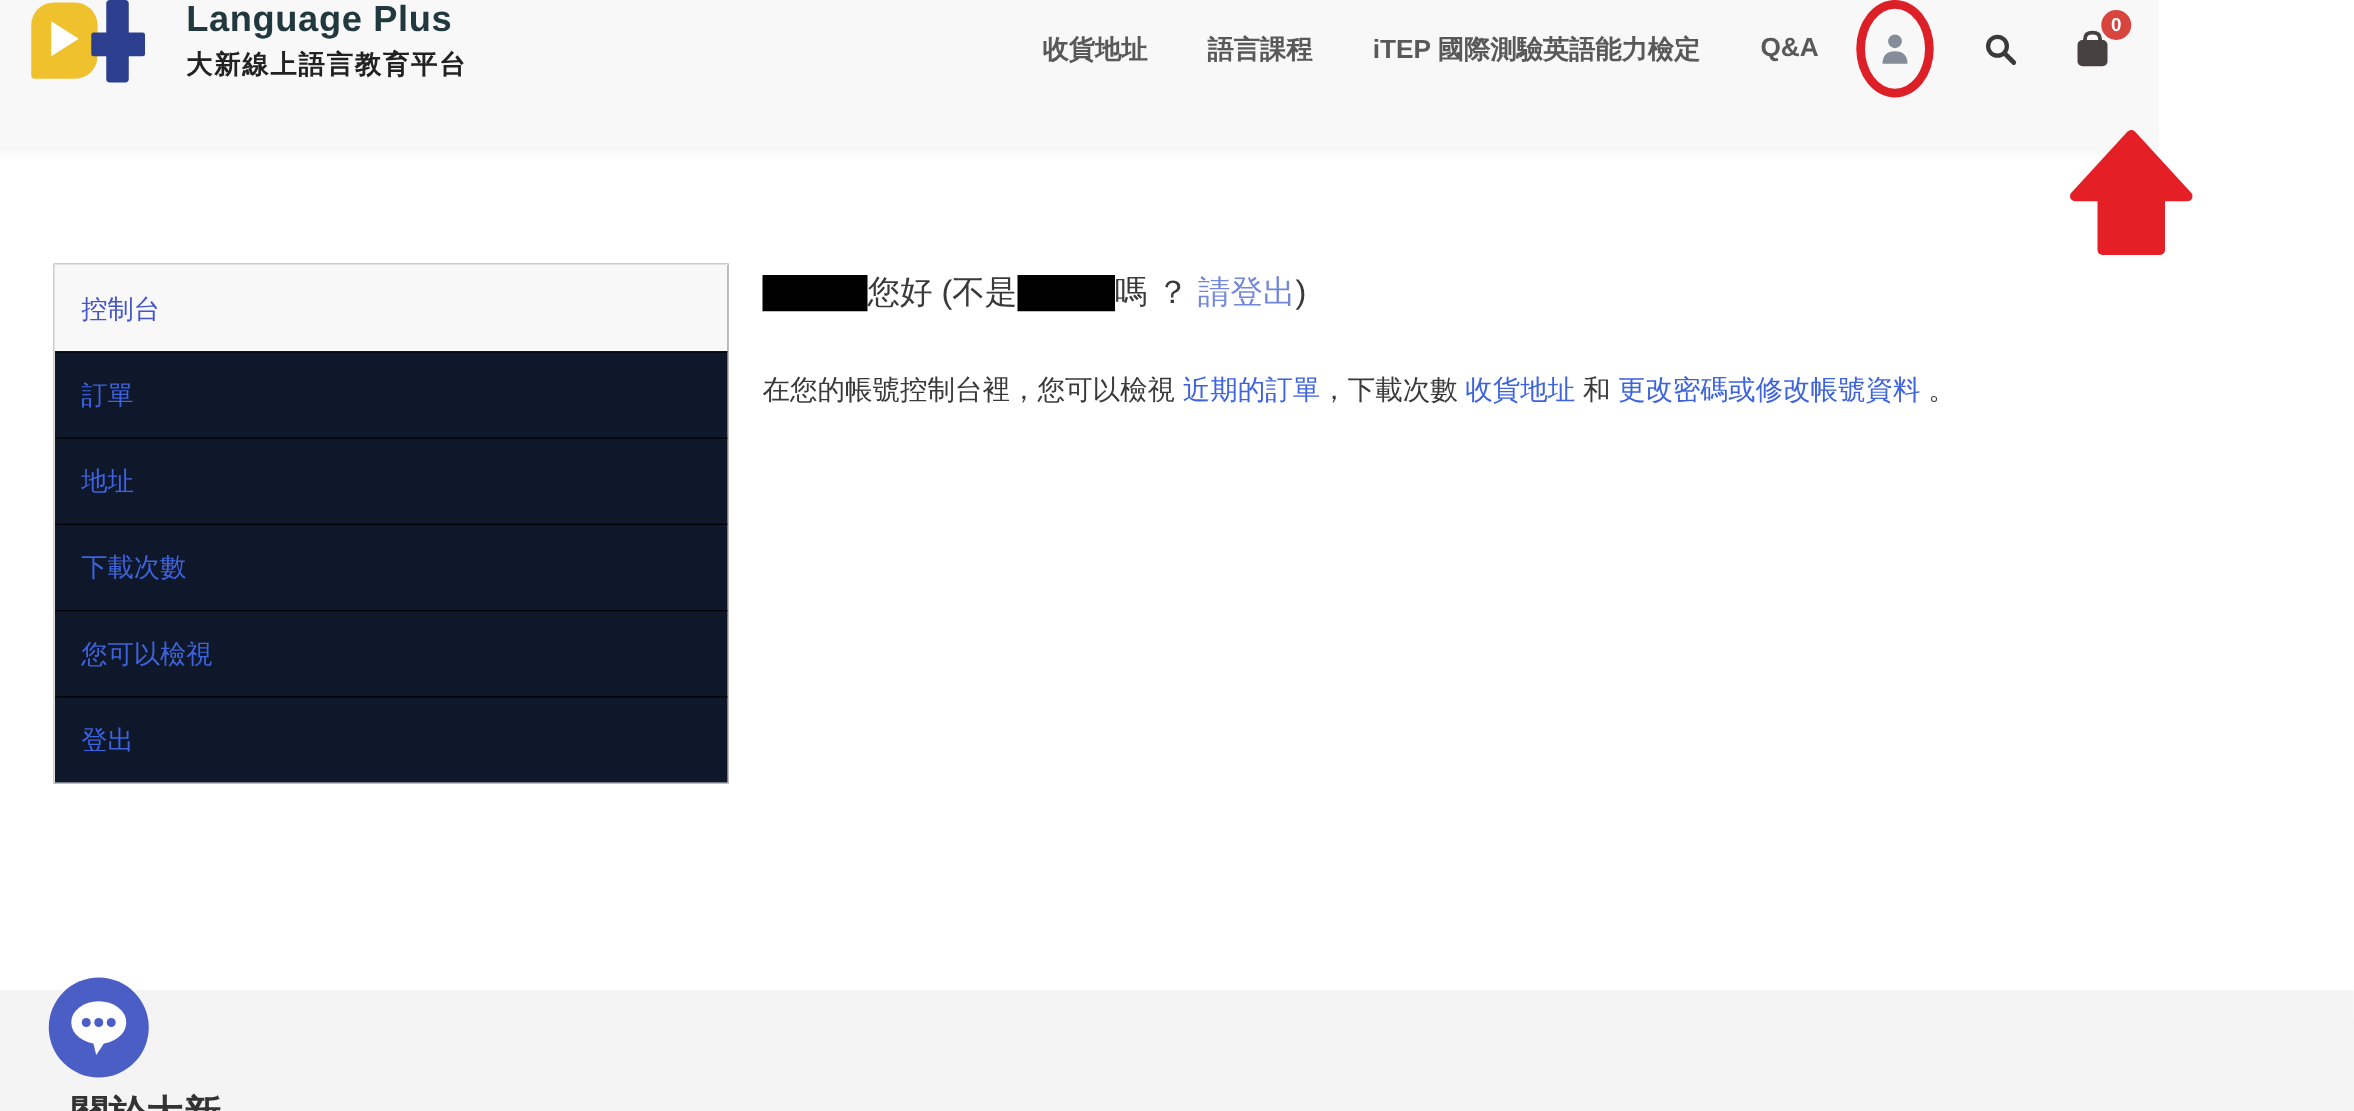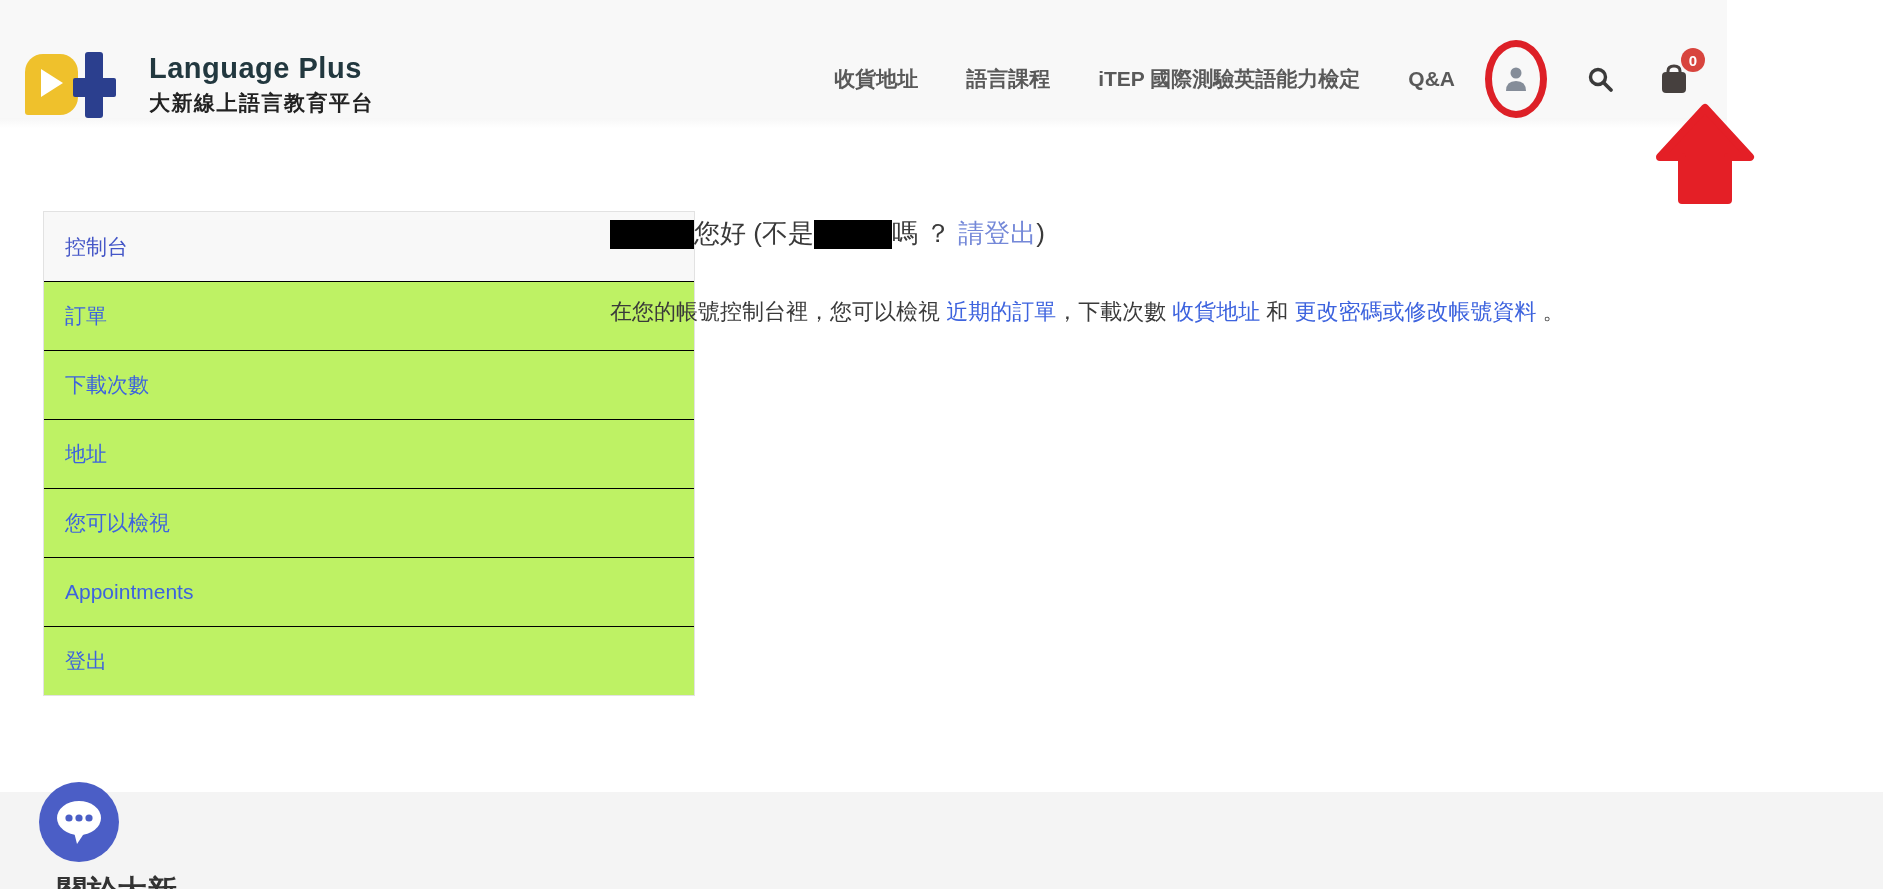--- a/index.html
+++ b/index.html
@@ -5,21 +5,21 @@
   * { margin:0; padding:0; box-sizing:border-box; }
   html,body { width:1883px; height:889px; }
   body {
     position:relative; overflow:hidden; background:#fff;
     font-family:"Liberation Sans", sans-serif; color:#3a3a3a;
   }
 
   
   .site-header {
     position:absolute; left:0; top:0; width:1727px; height:118px;
-    background:#f8f8f8; display:flex; align-items:flex-end; padding:0 30px 0 25px;
+    background:#f8f8f8; display:flex; align-items:flex-start; padding:0 30px 0 25px;
   }
   .site-header::after {
     content:""; position:absolute; left:0; top:118px; width:100%; height:10px;
     background:linear-gradient(#f1f1f1, #ffffff); opacity:.6;
   }
   .logo-wrap { display:flex; align-items:center; cursor:pointer; }
   .logo-icon { position:relative; width:115px; height:66px; flex:0 0 auto; }
   .logo-d {
     position:absolute; left:0; top:2px; width:53px; height:61px;
     background:#efc12c; border-radius:18px 18px 18px 3px;
@@ -51,22 +51,22 @@
     position:absolute; top:-14px; right:-14px; width:24px; height:24px; border-radius:50%;
     background:#d8453e; color:#fff; font-size:15px; font-weight:bold;
     display:flex; align-items:center; justify-content:center;
   }
 
   
   .annot-arrow { position:absolute; left:1655px; top:103px; width:100px; height:104px; pointer-events:none; z-index:50; }
 
   
   .account-nav {
-    position:absolute; left:43px; top:211px; width:652px;
-    border:1px solid #e2e2e2; background:#bef264;
+    position:absolute; left:43px; top:211px; width:540px;
+    border:1px solid #e2e2e2; background:#0f172a;
   }
   .account-nav-item {
     height:69px; display:flex; align-items:center; padding-left:21px;
     font-size:21px; color:#3d63de; border-top:1px solid #000000; cursor:pointer;
   }
   .account-nav-item:first-child { border-top:none; }
   .account-nav-item.active { background:#f8f8f8; color:#4456c7; }
 
   
   .greeting {
@@ -140,24 +140,23 @@
   </nav>
 </div>
 
 <svg class="annot-arrow" viewBox="0 0 100 104">
   <polygon points="50,5 95,54 73,54 73,97 27,97 27,54 5,54" fill="#e41f26" stroke="#e41f26" stroke-width="8" stroke-linejoin="round"></polygon>
 </svg>
 
 <nav class="account-nav">
   <div class="account-nav-item active">控制台</div>
   <div class="account-nav-item">訂單</div>
+  <div class="account-nav-item">地址</div>
   <div class="account-nav-item">下載次數</div>
-  <div class="account-nav-item">地址</div>
   <div class="account-nav-item">您可以檢視</div>
-  <div class="account-nav-item">Appointments</div>
   <div class="account-nav-item">登出</div>
 </nav>
 
 <div class="greeting">
   <span class="redact redact-1"></span><span>您好 (不是</span><span class="redact redact-2"></span><span>嗎 ？ </span><span class="logout-link">請登出</span><span>)</span>
 </div>
 
 <p class="intro">
   <span>在您的帳號控制台裡，您可以檢視 </span><span class="text-link">近期的訂單</span><span>，下載次數 </span><span class="text-link">收貨地址</span><span> 和 </span><span class="text-link">更改密碼或修改帳號資料</span><span> 。</span>
 </p>

